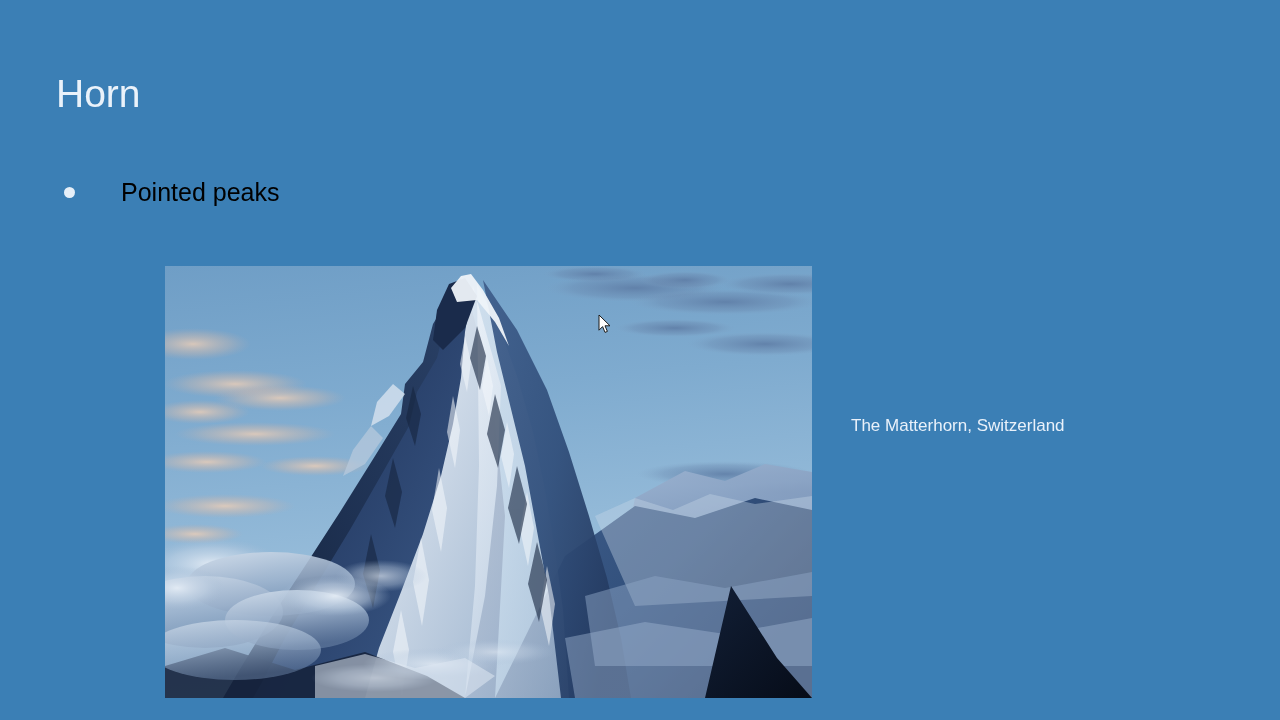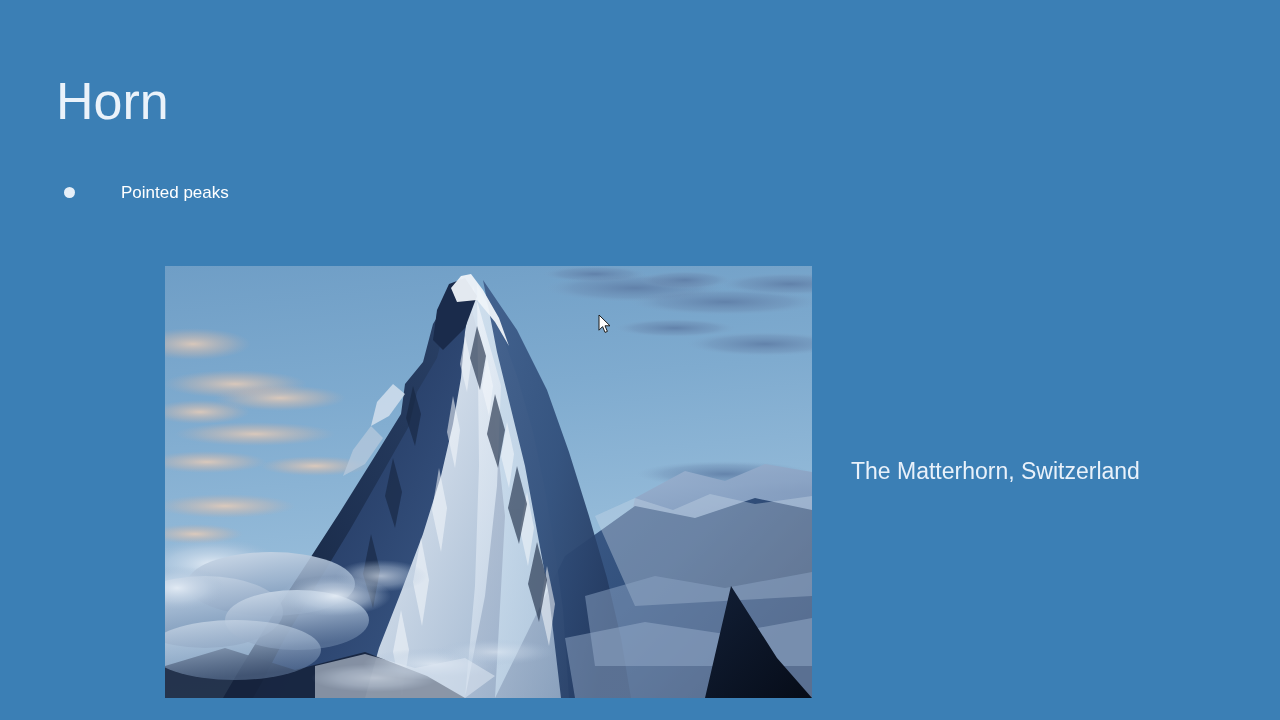--- a/index.html
+++ b/index.html
@@ -16,21 +16,21 @@
     background: #3b7fb5;
     font-family: "Liberation Sans", sans-serif;
     -webkit-font-smoothing: antialiased;
   }
 
   
   #slide-title {
     position: absolute;
     left: 56px;
     top: 74px;
-    font-size: 52px;
+    font-size: 39px;
     line-height: 1.05;
     font-weight: 400;
     color: #eaf2fa;
     letter-spacing: 0px;
     white-space: nowrap;
     text-align: center;
   }
 
   
   #bullet-list {
@@ -47,38 +47,37 @@
   .bullet-marker {
     flex: 0 0 auto;
     width: 11px;
     height: 11px;
     border-radius: 50%;
     background: #e6eff8;
     margin-top: 11px;
     margin-right: 46px;
   }
   .bullet-text {
-    font-size: 17px;
+    font-size: 25px;
     line-height: 33px;
-    color: #ffffff;
+    color: #000000;
     font-weight: 400;
     white-space: nowrap;
   }
 
   
   #photo-caption {
     position: absolute;
     left: 851px;
     top: 412px;
-    font-size: 23px;
+    font-size: 17px;
     line-height: 28px;
     color: #e9f1fa;
     font-weight: 400;
     white-space: nowrap;
-    margin-top: 45px;
   }
 
   
   #photo-frame {
     position: absolute;
     left: 165px;
     top: 266px;
     width: 647px;
     height: 432px;
     overflow: hidden;

